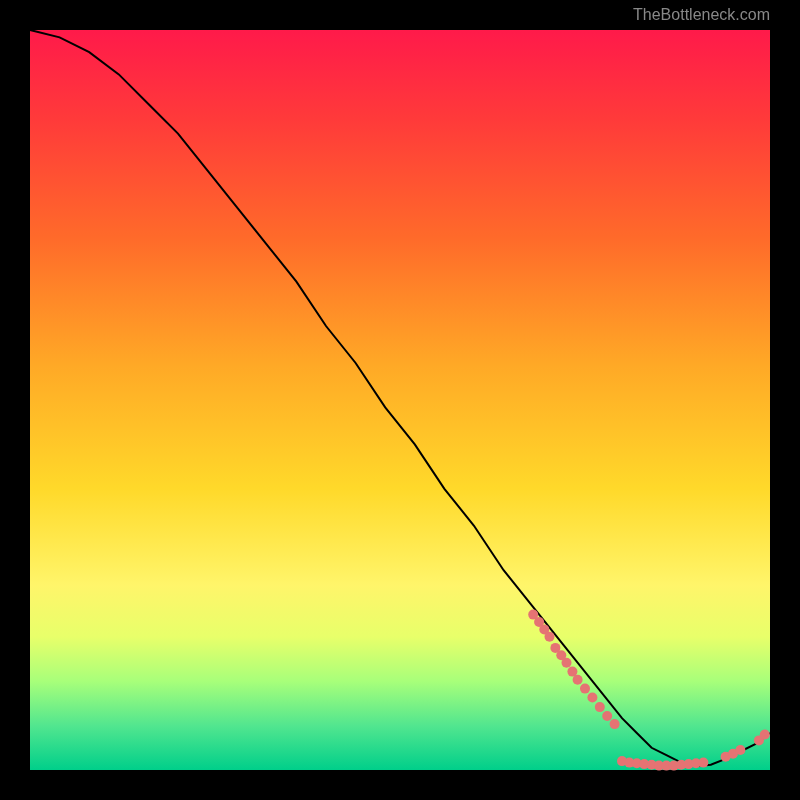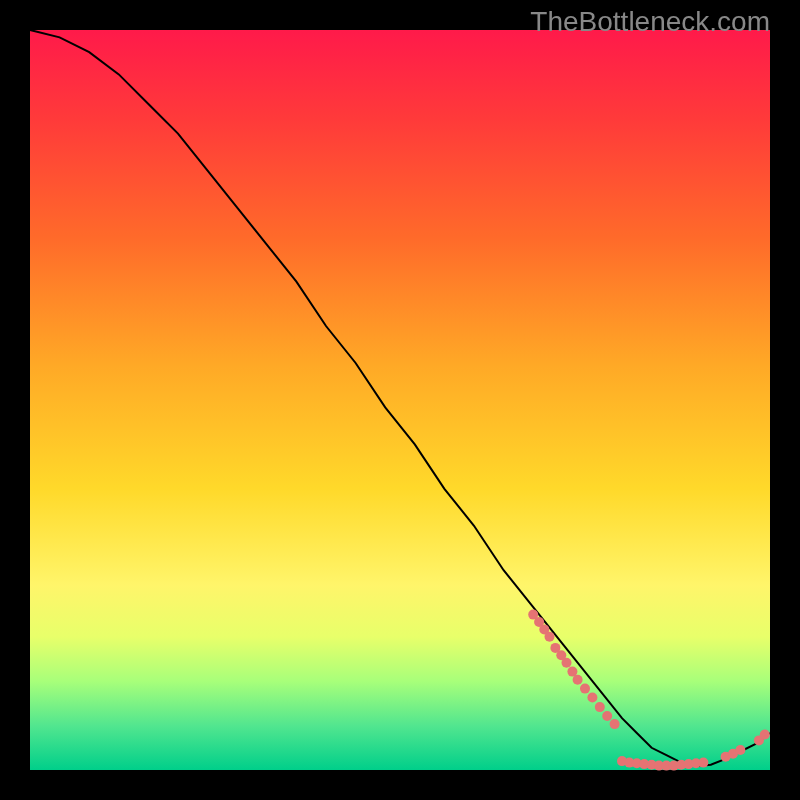--- a/index.html
+++ b/index.html
@@ -8,21 +8,21 @@
     height: 800px;
     background: #000;
     position: relative;
     font-family: Arial, sans-serif;
   }
   .watermark {
     position: absolute;
     top: 6px;
     right: 30px;
     color: #888;
-    font-size: 28px;
+    font-size: 16px;
     z-index: 10;
   }
   .plot {
     position: absolute;
     left: 30px;
     top: 30px;
     width: 740px;
     height: 740px;
     background: linear-gradient(to bottom,
       #ff1a4a 0%,

